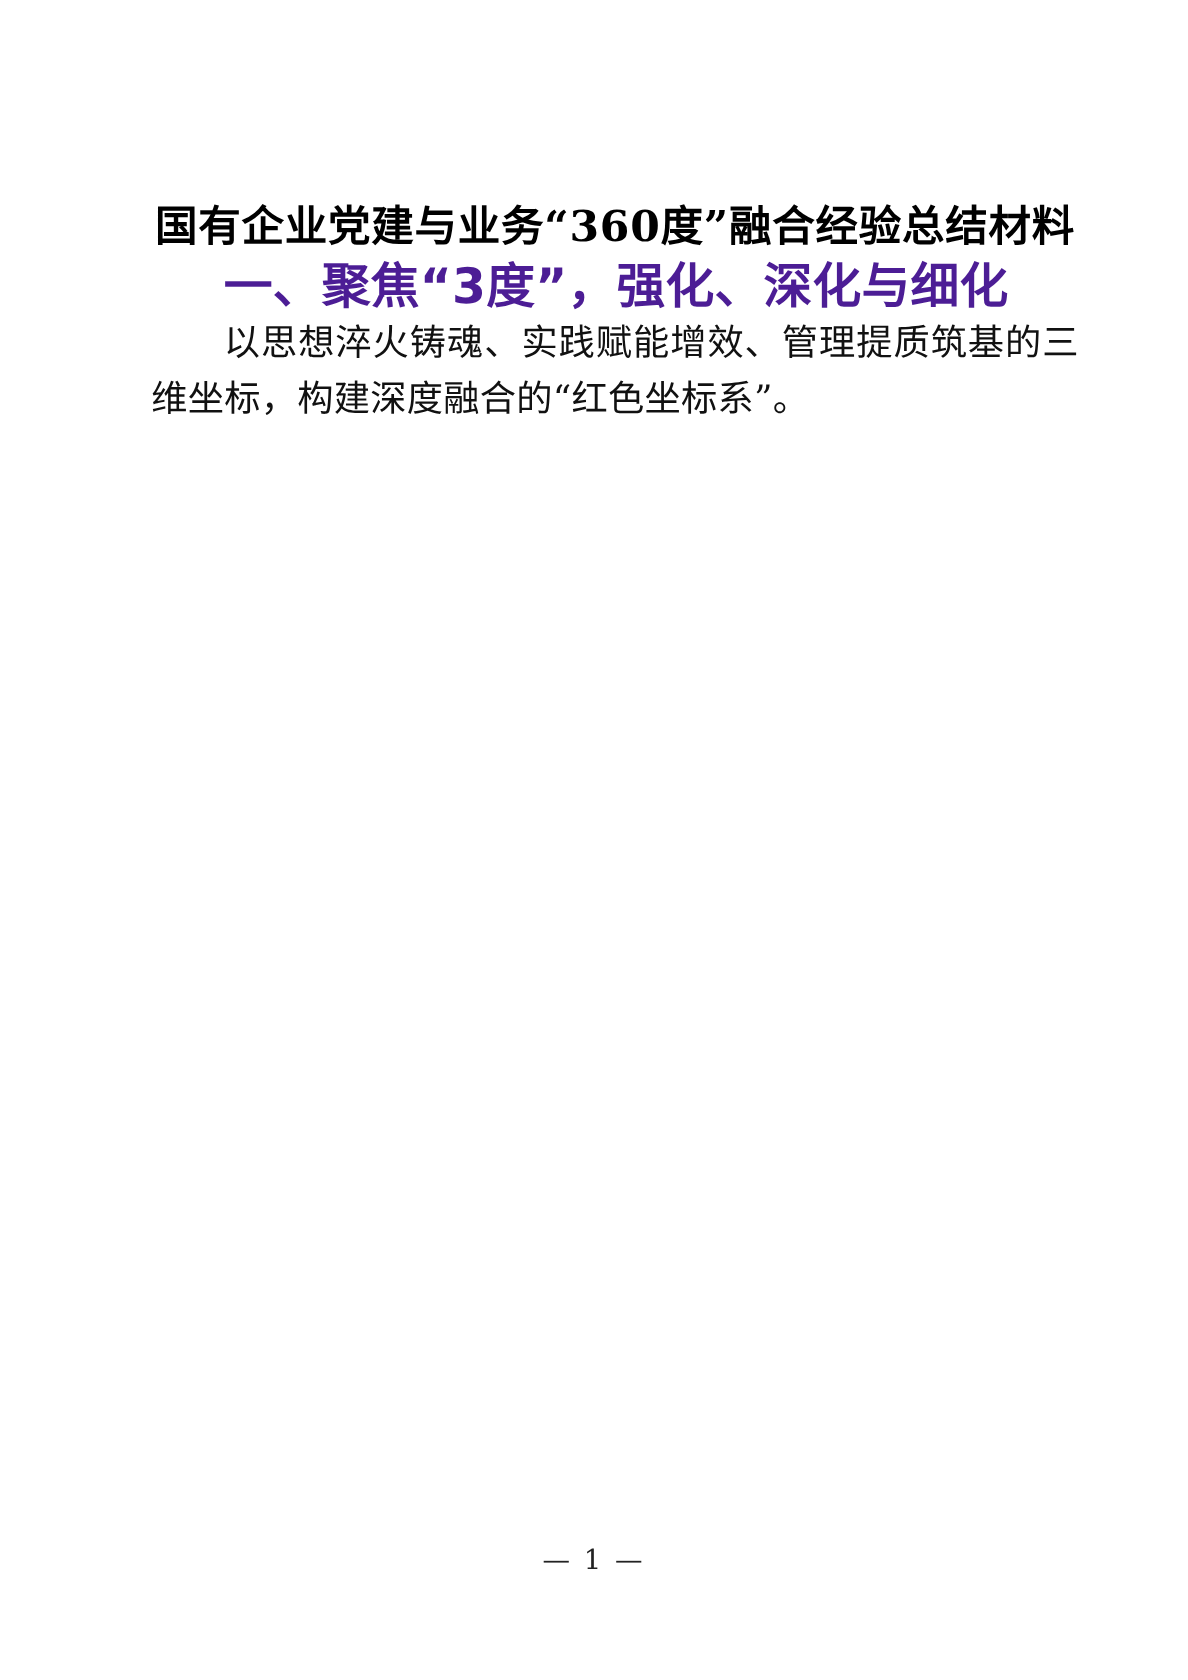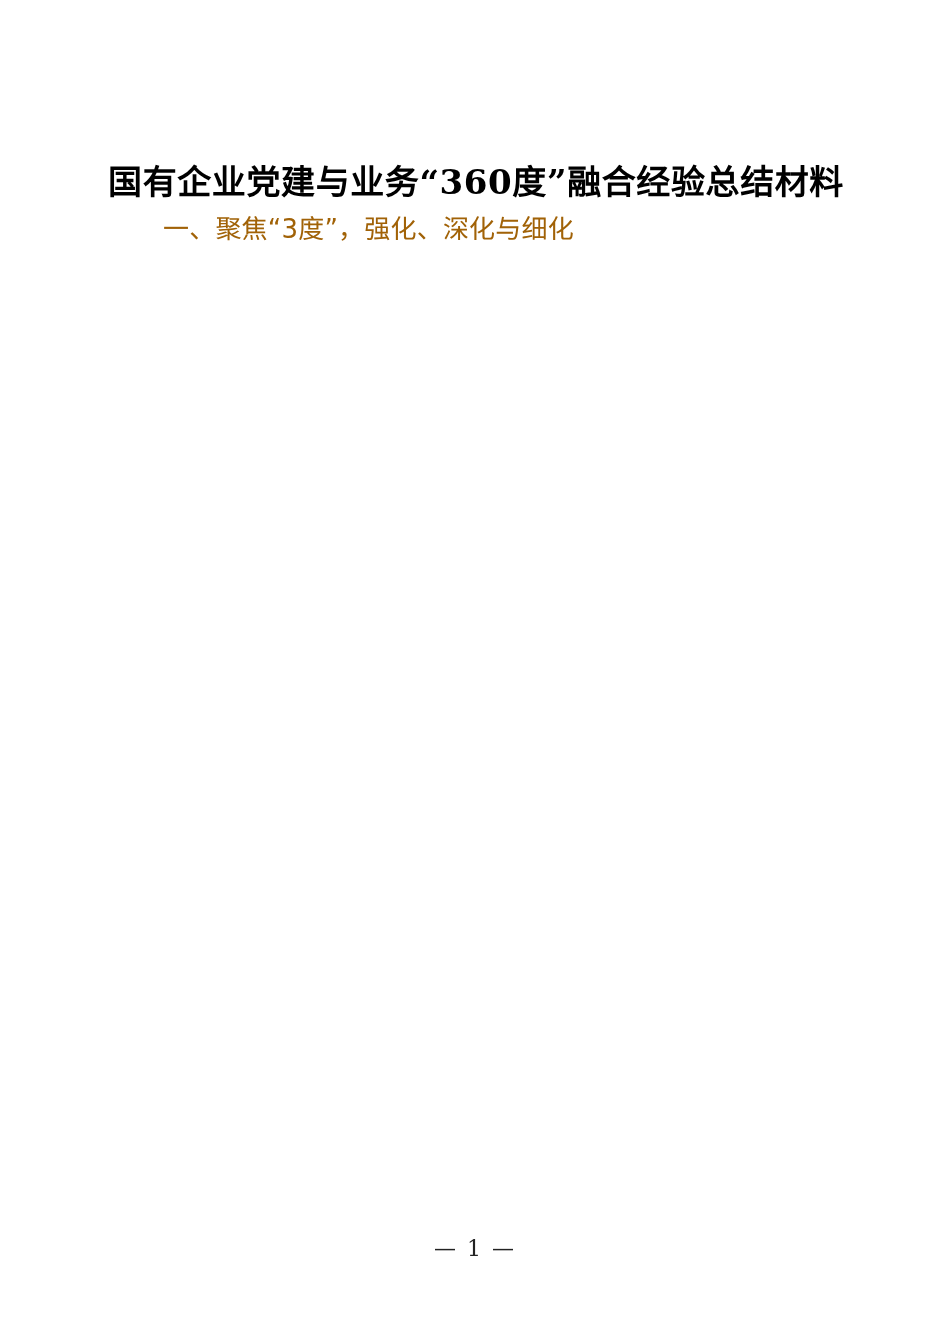--- a/index.html
+++ b/index.html
@@ -14,21 +14,21 @@
     width: 950px;
     height: 1344px;
     background: #ffffff;
     margin: 0 auto;
     overflow: hidden;
     box-sizing: border-box;
   }
 
   .content {
     position: absolute;
-    left: 105px;
+    left: 121px;
     top: 0;
     width: 742px;
   }
 
   
   .doc-title {
     margin: 0;
     padding: 0;
     font-family: "DejaVu Serif", "Liberation Serif", serif;
     font-weight: 700;
@@ -59,24 +59,24 @@
 
   .para.first {
     margin-top: 44px;
   }
 
   
   .section-heading {
     margin: 0;
     padding: 0;
     font-family: "DejaVu Sans", "Liberation Sans", sans-serif;
-    font-weight: 400;
-    font-size: 26px;
+    font-weight: 700;
+    font-size: 39px;
     line-height: 45px;
-    color: #a16207;
+    color: #4c1d95;
     text-indent: 58px;
     letter-spacing: 0.2px;
     word-break: break-all;
   }
 
   
   .page-footer {
     position: absolute;
     left: 0;
     right: 0;
@@ -94,20 +94,21 @@
 
 <div class="page">
 
   <div class="content">
 
     <h1 class="doc-title">国有企业党建与业务“360度”融合经验总结材料</h1>
 
 
     <h2 class="section-heading">一、聚焦“3度”，强化、深化与细化</h2>
 
+    <p class="para">以思想淬火铸魂、实践赋能增效、管理提质筑基的三维坐标，构建深度融合的“红色坐标系”。</p>
 
 
 
   </div>
 
   <div class="page-footer">— 1 —</div>
 
 </div>
 
 </body></html>

